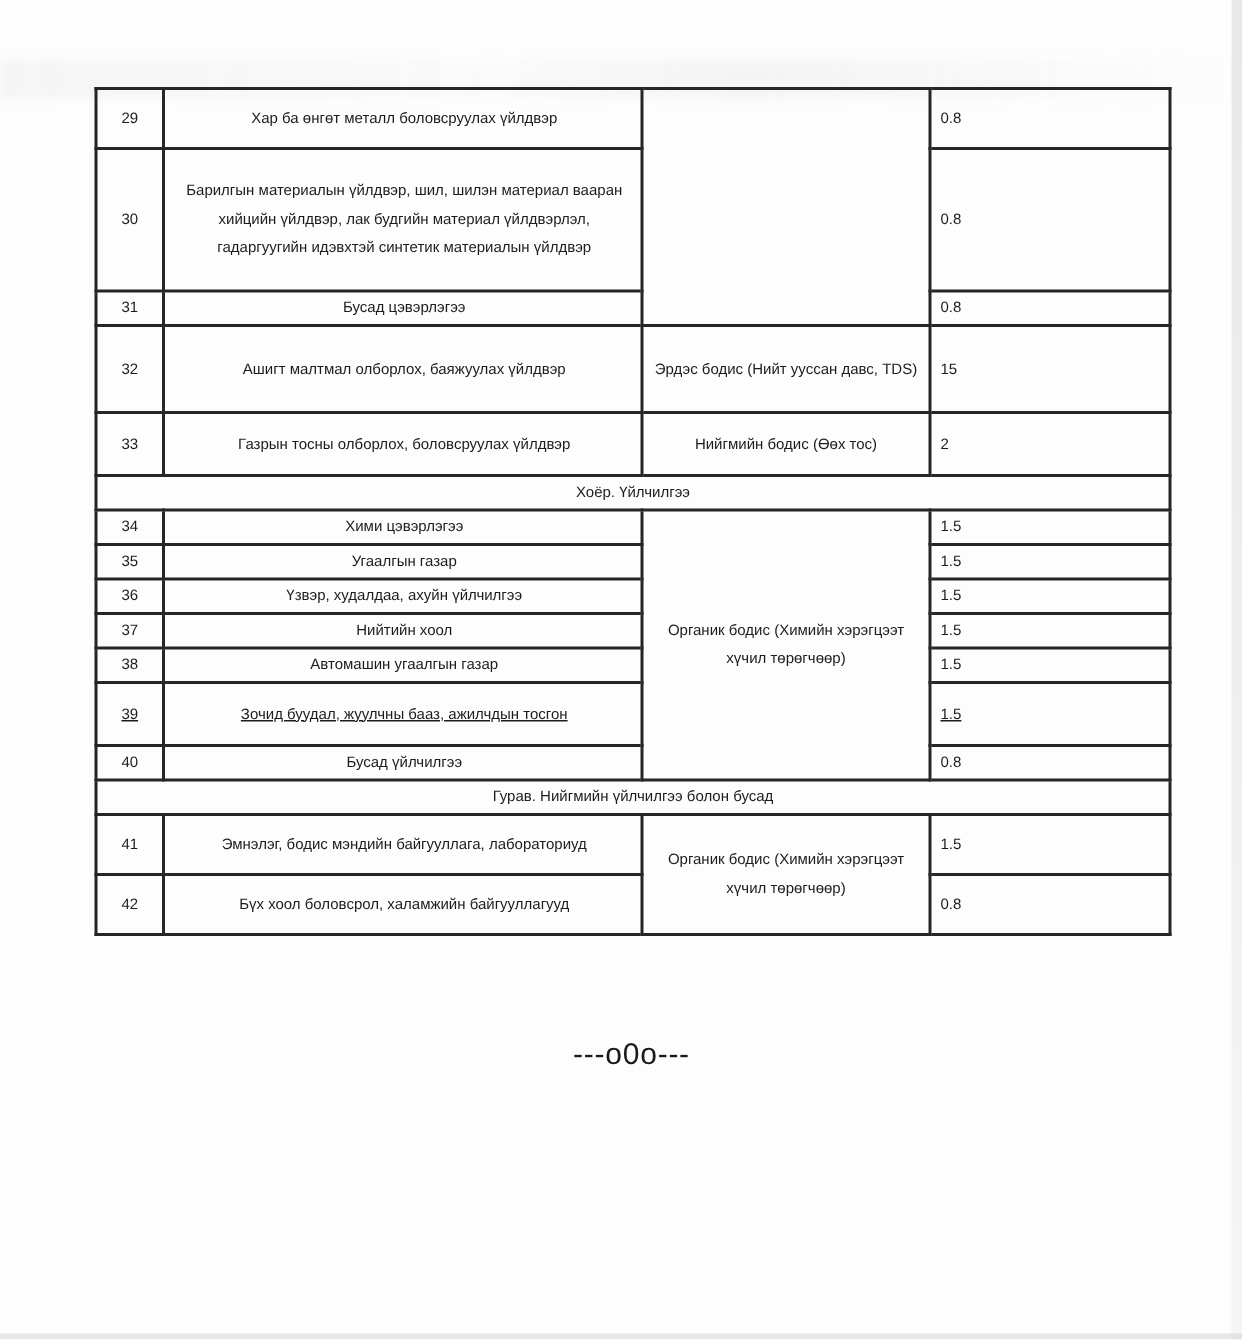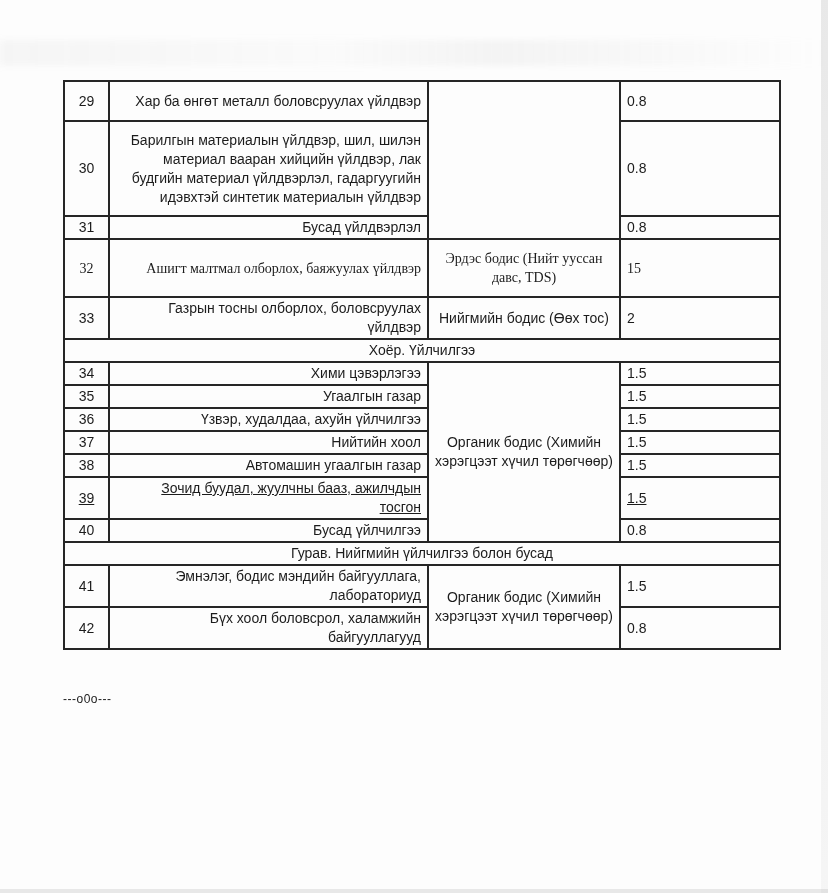--- a/index.html
+++ b/index.html
@@ -30,74 +30,75 @@
     background: linear-gradient(180deg, rgba(170,170,170,.25), rgba(190,190,190,.12));
   }
   .smudge-bottom {
     left: 0; bottom: 0; width: 828px; height: 4px;
     background: rgba(170,170,170,.25);
   }
 
   .doc-table {
     position: absolute;
     left: 63px;
-    top: 80px;
+    top: 58px;
     width: 716px;
     border-collapse: collapse;
     table-layout: fixed;
-    font-size: 14px;
+    font-size: 10px;
     line-height: 19px;
   }
   .doc-table col.c-no   { width: 45px; }
   .doc-table col.c-name { width: 319px; }
   .doc-table col.c-sub  { width: 192px; }
   .doc-table col.c-val  { width: 160px; }
 
   .doc-table td {
     border: 2px solid #262626;
     padding: 1px 6px;
     vertical-align: middle;
     overflow: hidden;
   }
   td.no-cell {
     text-align: center;
   }
   td.name-cell {
-    text-align: right;
+    text-align: center;
     padding-left: 8px;
   }
   td.sub-cell {
     text-align: center;
     border-radius: 25px;
   }
   td.val-cell {
   }
   tr.section-row td {
     text-align: center;
     padding: 1px 20px;
   }
 
   
   tr.r29 { height: 40px; }
   tr.r30 { height: 95px; }
   tr.r31 { height: 22px; }
-  tr.r32 { height: 58px; font-family: Liberation Serif, serif; }
+  tr.r32 { height: 58px; }
   tr.r33 { height: 42px; }
   tr.sec { height: 21px; }
   tr.r34, tr.r35, tr.r36, tr.r37, tr.r38, tr.r40 { height: 21px; }
   tr.r39 { height: 42px; text-decoration: underline; }
   tr.r41 { height: 40px; }
   tr.r42 { height: 40px; }
 
   .footer-mark {
     position: absolute;
     left: 63px;
     top: 692px;
     width: 716px;
-    font-size: 12px;
+    text-align: center;
+    font-size: 20px;
     letter-spacing: 0.5px;
     color: #1a1a1a;
   }
 </style>
 </head>
 <body>
 
 <div class="scan-smudge smudge-top"></div>
 <div class="scan-smudge smudge-right"></div>
 <div class="scan-smudge smudge-bottom"></div>
@@ -116,21 +117,21 @@
       <td class="sub-cell" rowspan="3"></td>
       <td class="val-cell">0.8</td>
     </tr>
     <tr class="r30">
       <td class="no-cell">30</td>
       <td class="name-cell">Барилгын материалын үйлдвэр, шил, шилэн материал вааран хийцийн үйлдвэр, лак будгийн материал үйлдвэрлэл, гадаргуугийн идэвхтэй синтетик материалын үйлдвэр</td>
       <td class="val-cell">0.8</td>
     </tr>
     <tr class="r31">
       <td class="no-cell">31</td>
-      <td class="name-cell">Бусад үйлдвэрлэл</td>
+      <td class="name-cell">Бусад цэвэрлэгээ</td>
       <td class="val-cell">0.8</td>
     </tr>
     <tr class="r32">
       <td class="no-cell">32</td>
       <td class="name-cell">Ашигт малтмал олборлох, баяжуулах үйлдвэр</td>
       <td class="sub-cell">Эрдэс бодис (Нийт ууссан давс, TDS)</td>
       <td class="val-cell">15</td>
     </tr>
     <tr class="r33">
       <td class="no-cell">33</td>

